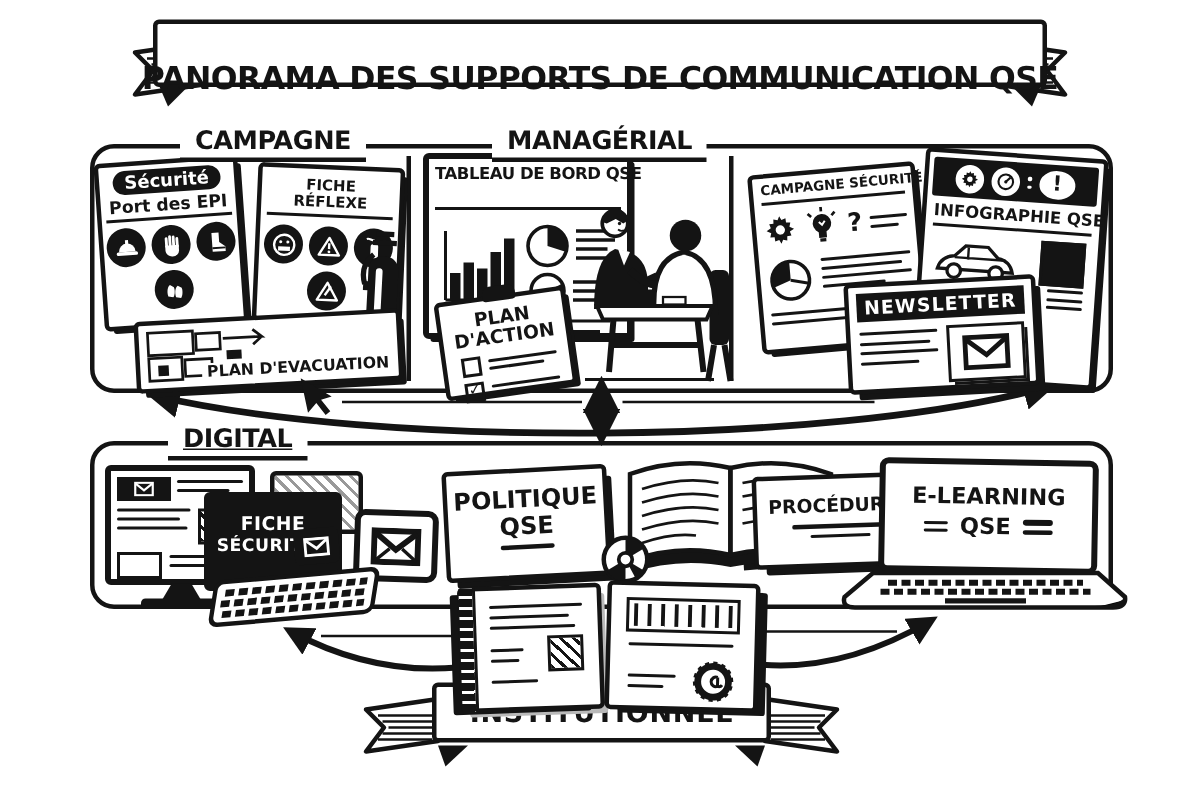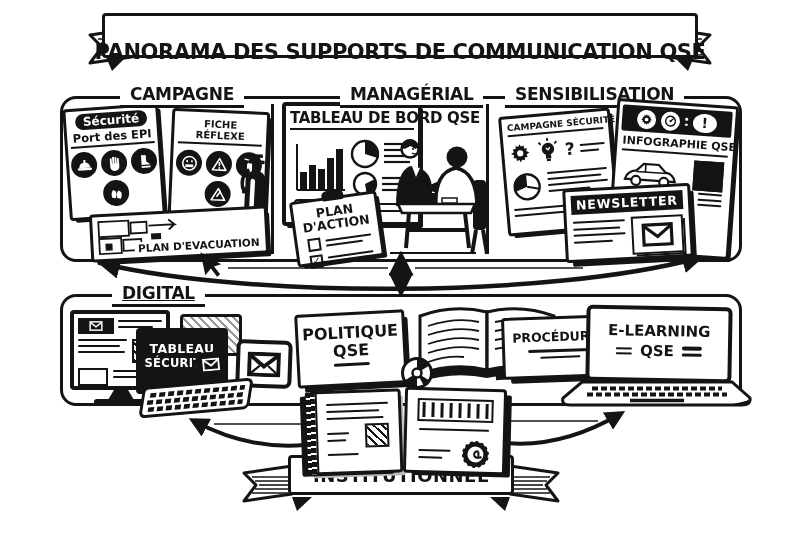--- a/index.html
+++ b/index.html
@@ -77,24 +77,22 @@
   <div class="card" style="left:102px;top:13px;width:596px;height:45px;z-index:2;border-width:3.5px;display:flex;align-items:center;justify-content:center;">
     <span style="font-weight:900;font-size:21px;letter-spacing:-0.4px;white-space:nowrap;margin-top:32px;">PANORAMA DES SUPPORTS DE COMMUNICATION QSE</span>
   </div>
 
   <div class="bigbox" style="left:60px;top:96px;width:682px;height:166px;"></div>
   <div class="divider" style="left:271px;top:104px;height:150px;"></div>
   <div class="divider" style="left:486px;top:104px;height:150px;"></div>
 
   <div class="seclabel" style="left:120px;top:84px;">
     <span>CAMPAGNE</span></div>
-  <div class="seclabel" style="left:340px;top:84px;">
+  <div class="seclabel" style="left:328px;top:84px;">
     <span>MANAGÉRIAL</span></div>
-  <div class="seclabel" style="left:505px;top:84px;">
-    <span>SENSIBILISATION</span></div>
 
   <div class="card" style="left:66px;top:106px;width:96px;height:112px;z-index:2;transform:rotate(-4deg);box-shadow:4px 4px 0 -2px #141414;text-align:center;">
     <div style="display:inline-block;background:#141414;color:#fff;font-weight:900;font-size:12px;border-radius:9px;padding:1px 8px;margin:3px auto 1px auto;">
       <span>Sécurité</span></div>
     <div style="font-weight:900;font-size:11.5px;border-bottom:2px solid #141414;margin:0 3px 4px 3px;padding-bottom:1px;">
       <span>Port des EPI</span></div>
     <div style="display:flex;flex-wrap:wrap;gap:4px;justify-content:center;">
       <span class="cicon">
         <svg viewBox="0 0 24 24">
             <path d="M5 15a7 7 0 0 1 14 0z" fill="#fff"></path>
@@ -184,21 +182,21 @@
       <rect x="54" y="16" width="10" height="6" fill="#141414"></rect>
     </svg>
     <div class="nowrap" style="position:absolute;right:6px;bottom:3px;font-weight:900;font-size:10.5px;background:#fff;padding-left:3px;">
       <span>PLAN D'EVACUATION</span></div>
   </div>
   <svg class="abs" style="left:200px;top:250px;z-index:4;transform:rotate(-12deg);" width="24" height="28" viewBox="0 0 12 19">
     <path d="M0 0 L0 16 L4.6 12.4 L7.6 18.6 L10 17.4 L7 11.4 L12 11 Z" fill="#141414"></path>
   </svg>
 
   <div class="card" style="left:282px;top:102px;width:140px;height:124px;z-index:2;border-width:4px;box-shadow:3px 4px 0 -2px #141414;">
-    <div class="nowrap" style="font-weight:900;font-size:15px;letter-spacing:-0.3px;text-align:center;border-bottom:2px solid #141414;margin:3px 4px 2px 4px;padding-bottom:1px;">
+    <div class="nowrap" style="font-weight:900;font-size:11px;letter-spacing:-0.3px;text-align:center;border-bottom:2px solid #141414;margin:3px 4px 2px 4px;padding-bottom:16px;">
       <span>TABLEAU DE BORD QSE</span></div>
     <svg width="130" height="94" viewBox="0 0 130 94" style="margin:0 auto;">
       <path d="M10 12 V58 M10 58 H58" stroke="#141414" stroke-width="2"></path>
       <g fill="#141414">
         <rect x="13" y="40" width="7" height="18"></rect>
           <rect x="22" y="33" width="7" height="25"></rect>
         <rect x="31" y="37" width="7" height="21"></rect>
           <rect x="40" y="26" width="7" height="32"></rect>
         <rect x="49" y="17" width="7" height="41"></rect>
       </g>
@@ -414,21 +412,21 @@
           <span class="line thin" style="display:block;margin-bottom:4px;"></span>
           <span class="line thin" style="display:block;width:70%;"></span>
         </span>
     </div>
   </div>
   <div class="abs" style="left:108px;top:389px;width:26px;height:11px;background:#141414;clip-path:polygon(25% 0,75% 0,100% 100%,0 100%);z-index:2;"></div>
   <div class="abs" style="left:94px;top:399px;width:54px;height:7px;background:#141414;border-radius:3px;z-index:2;"></div>
 
   <div class="card" style="left:136px;top:328px;width:92px;height:66px;z-index:3;border-width:4px;background:#141414;color:#fff;text-align:center;">
     <div style="margin-top:10px;font-weight:900;font-size:12.5px;line-height:1.15;letter-spacing:0.3px;">
-      <span>TABLEAU</span><br>
+      <span>FICHE</span><br>
       <span style="font-size:11.5px;">SÉCURITÉ !</span>
     </div>
     <span style="position:absolute;left:50%;bottom:2px;transform:translateX(-50%);width:3.5px;height:3.5px;border-radius:50%;background:#fff;"></span>
   </div>
   <div class="abs" style="left:171px;top:394px;width:24px;height:10px;background:#141414;clip-path:polygon(25% 0,75% 0,100% 100%,0 100%);z-index:3;"></div>
   <div class="abs" style="left:156px;top:403px;width:54px;height:6px;background:#141414;border-radius:3px;z-index:3;"></div>
 
   <div class="abs" style="left:196px;top:352px;width:30px;height:24px;background:#141414;border-radius:4px;z-index:4;transform:rotate(-5deg);display:flex;align-items:center;justify-content:center;">
     <svg width="18" height="13" viewBox="0 0 24 18">
         <rect x="1.5" y="1.5" width="21" height="15" fill="none" stroke="#fff" stroke-width="2.6"></rect>

